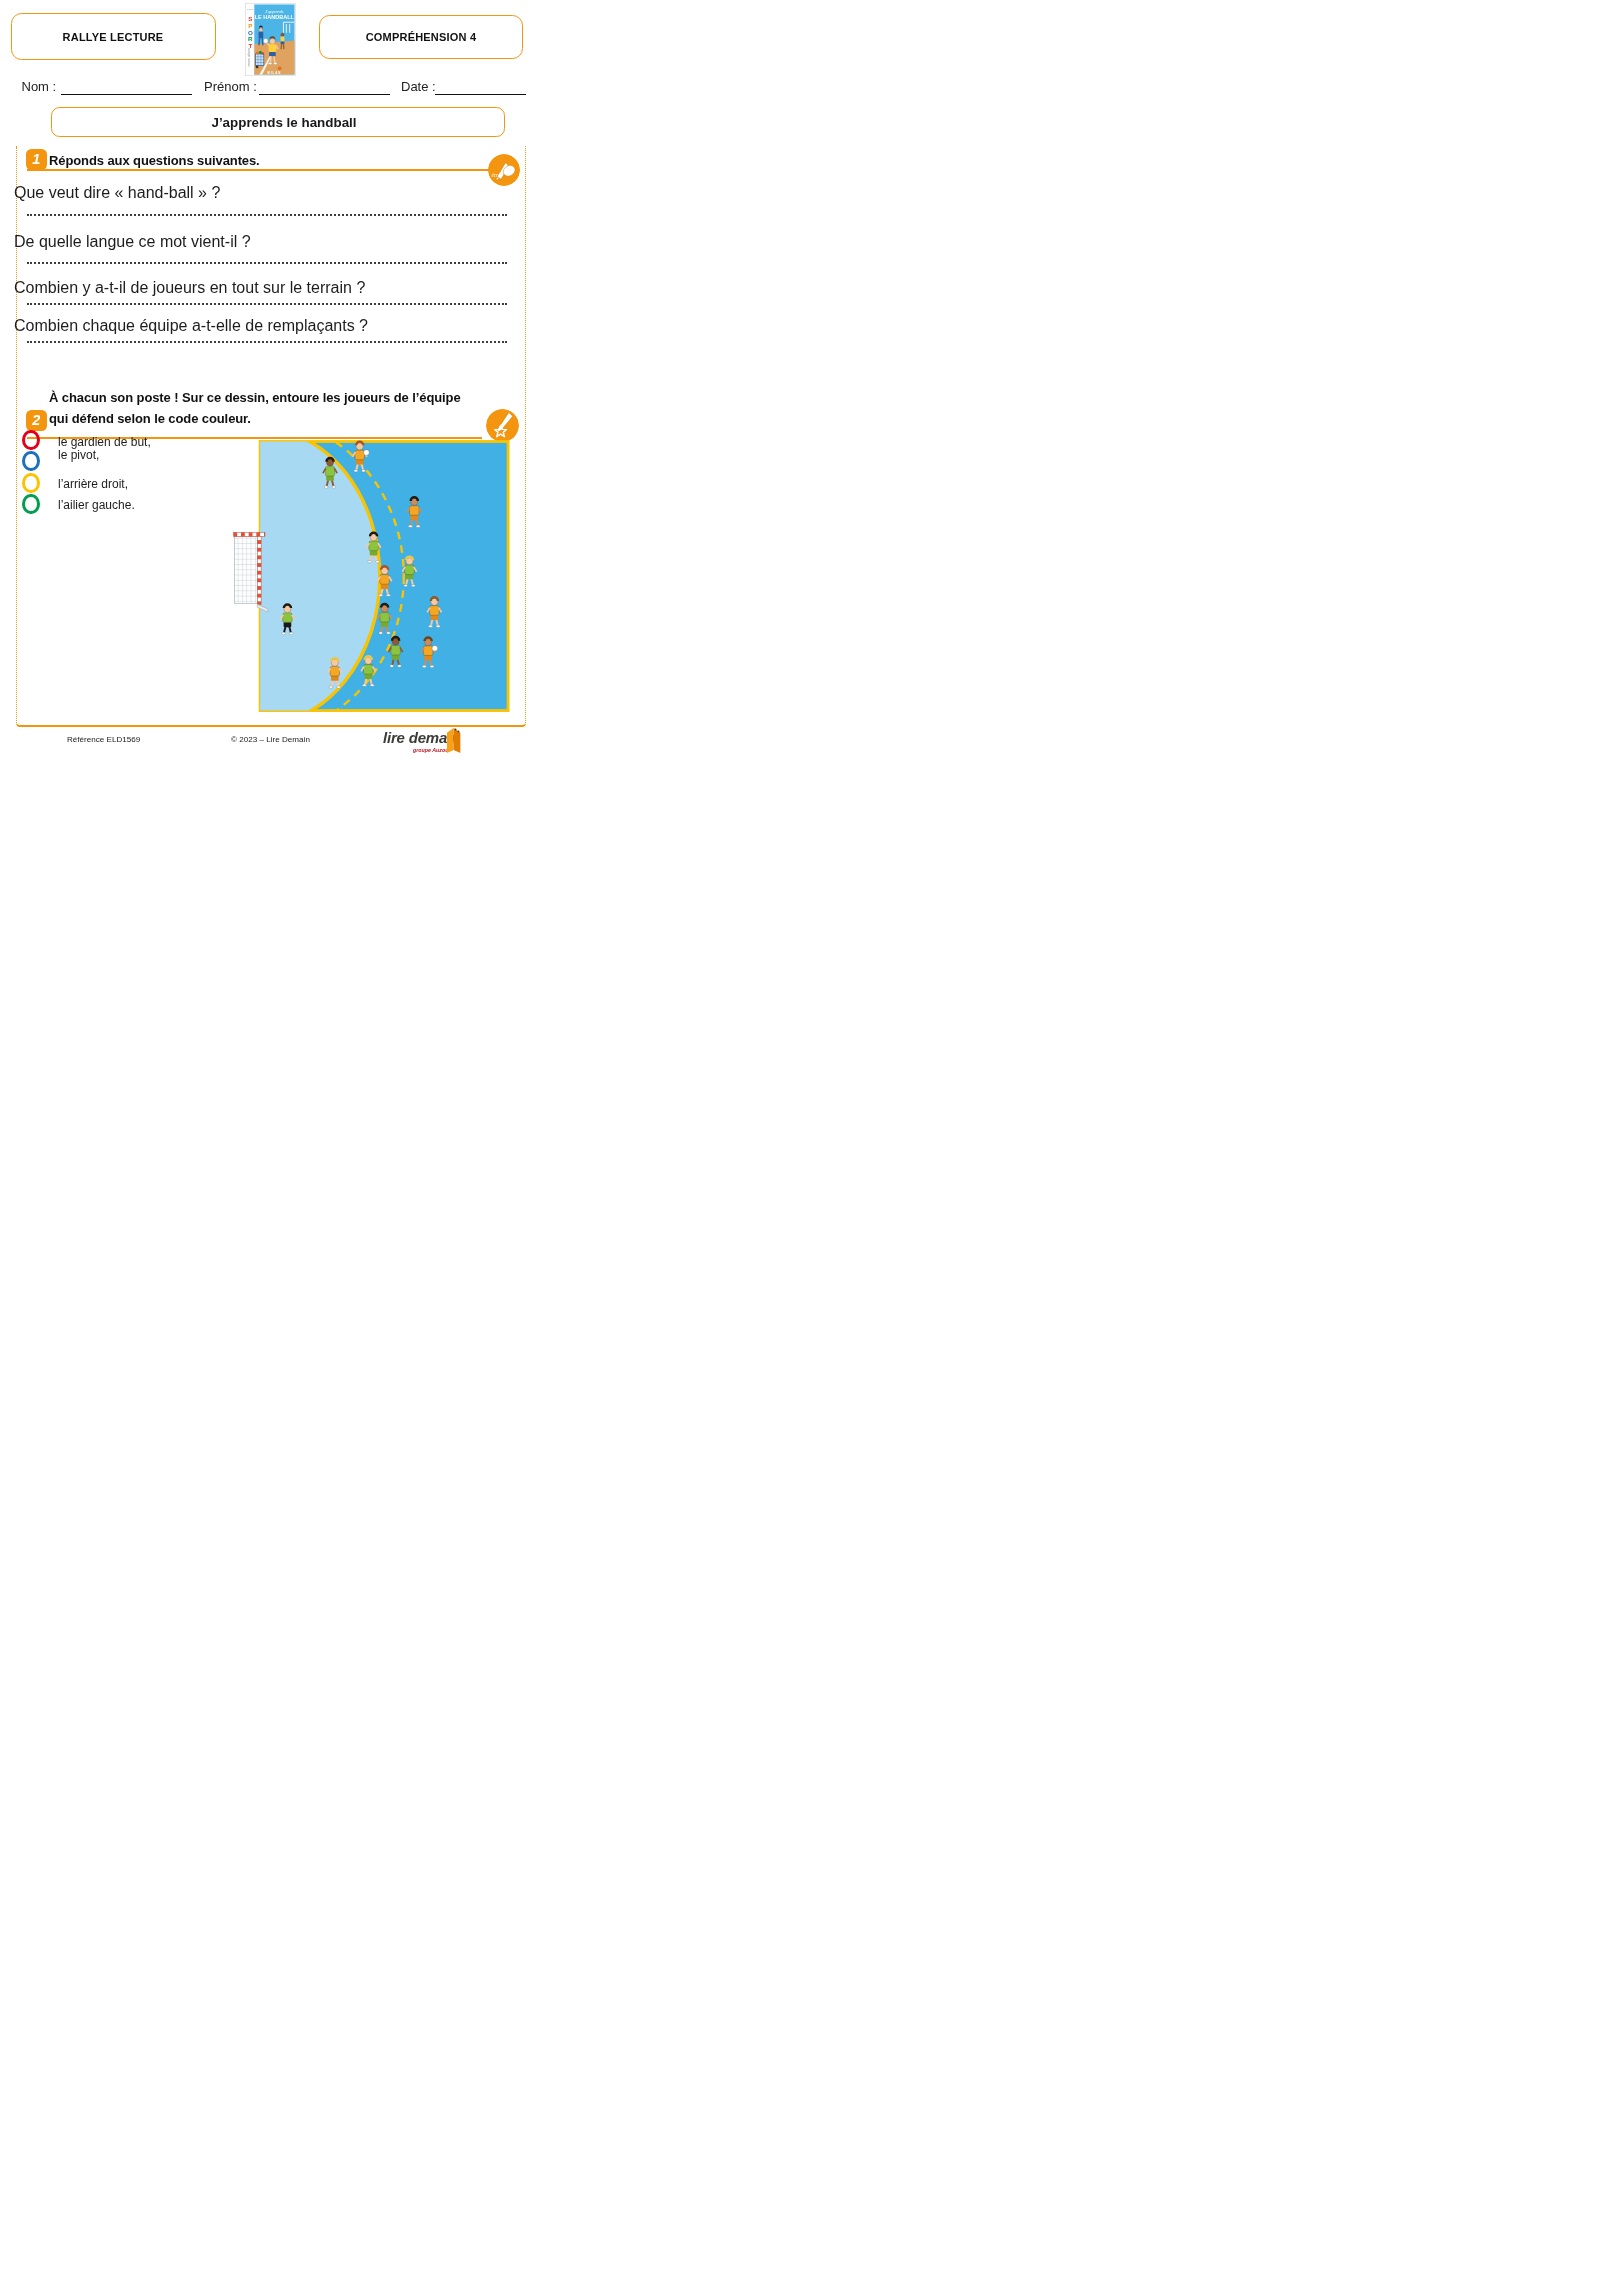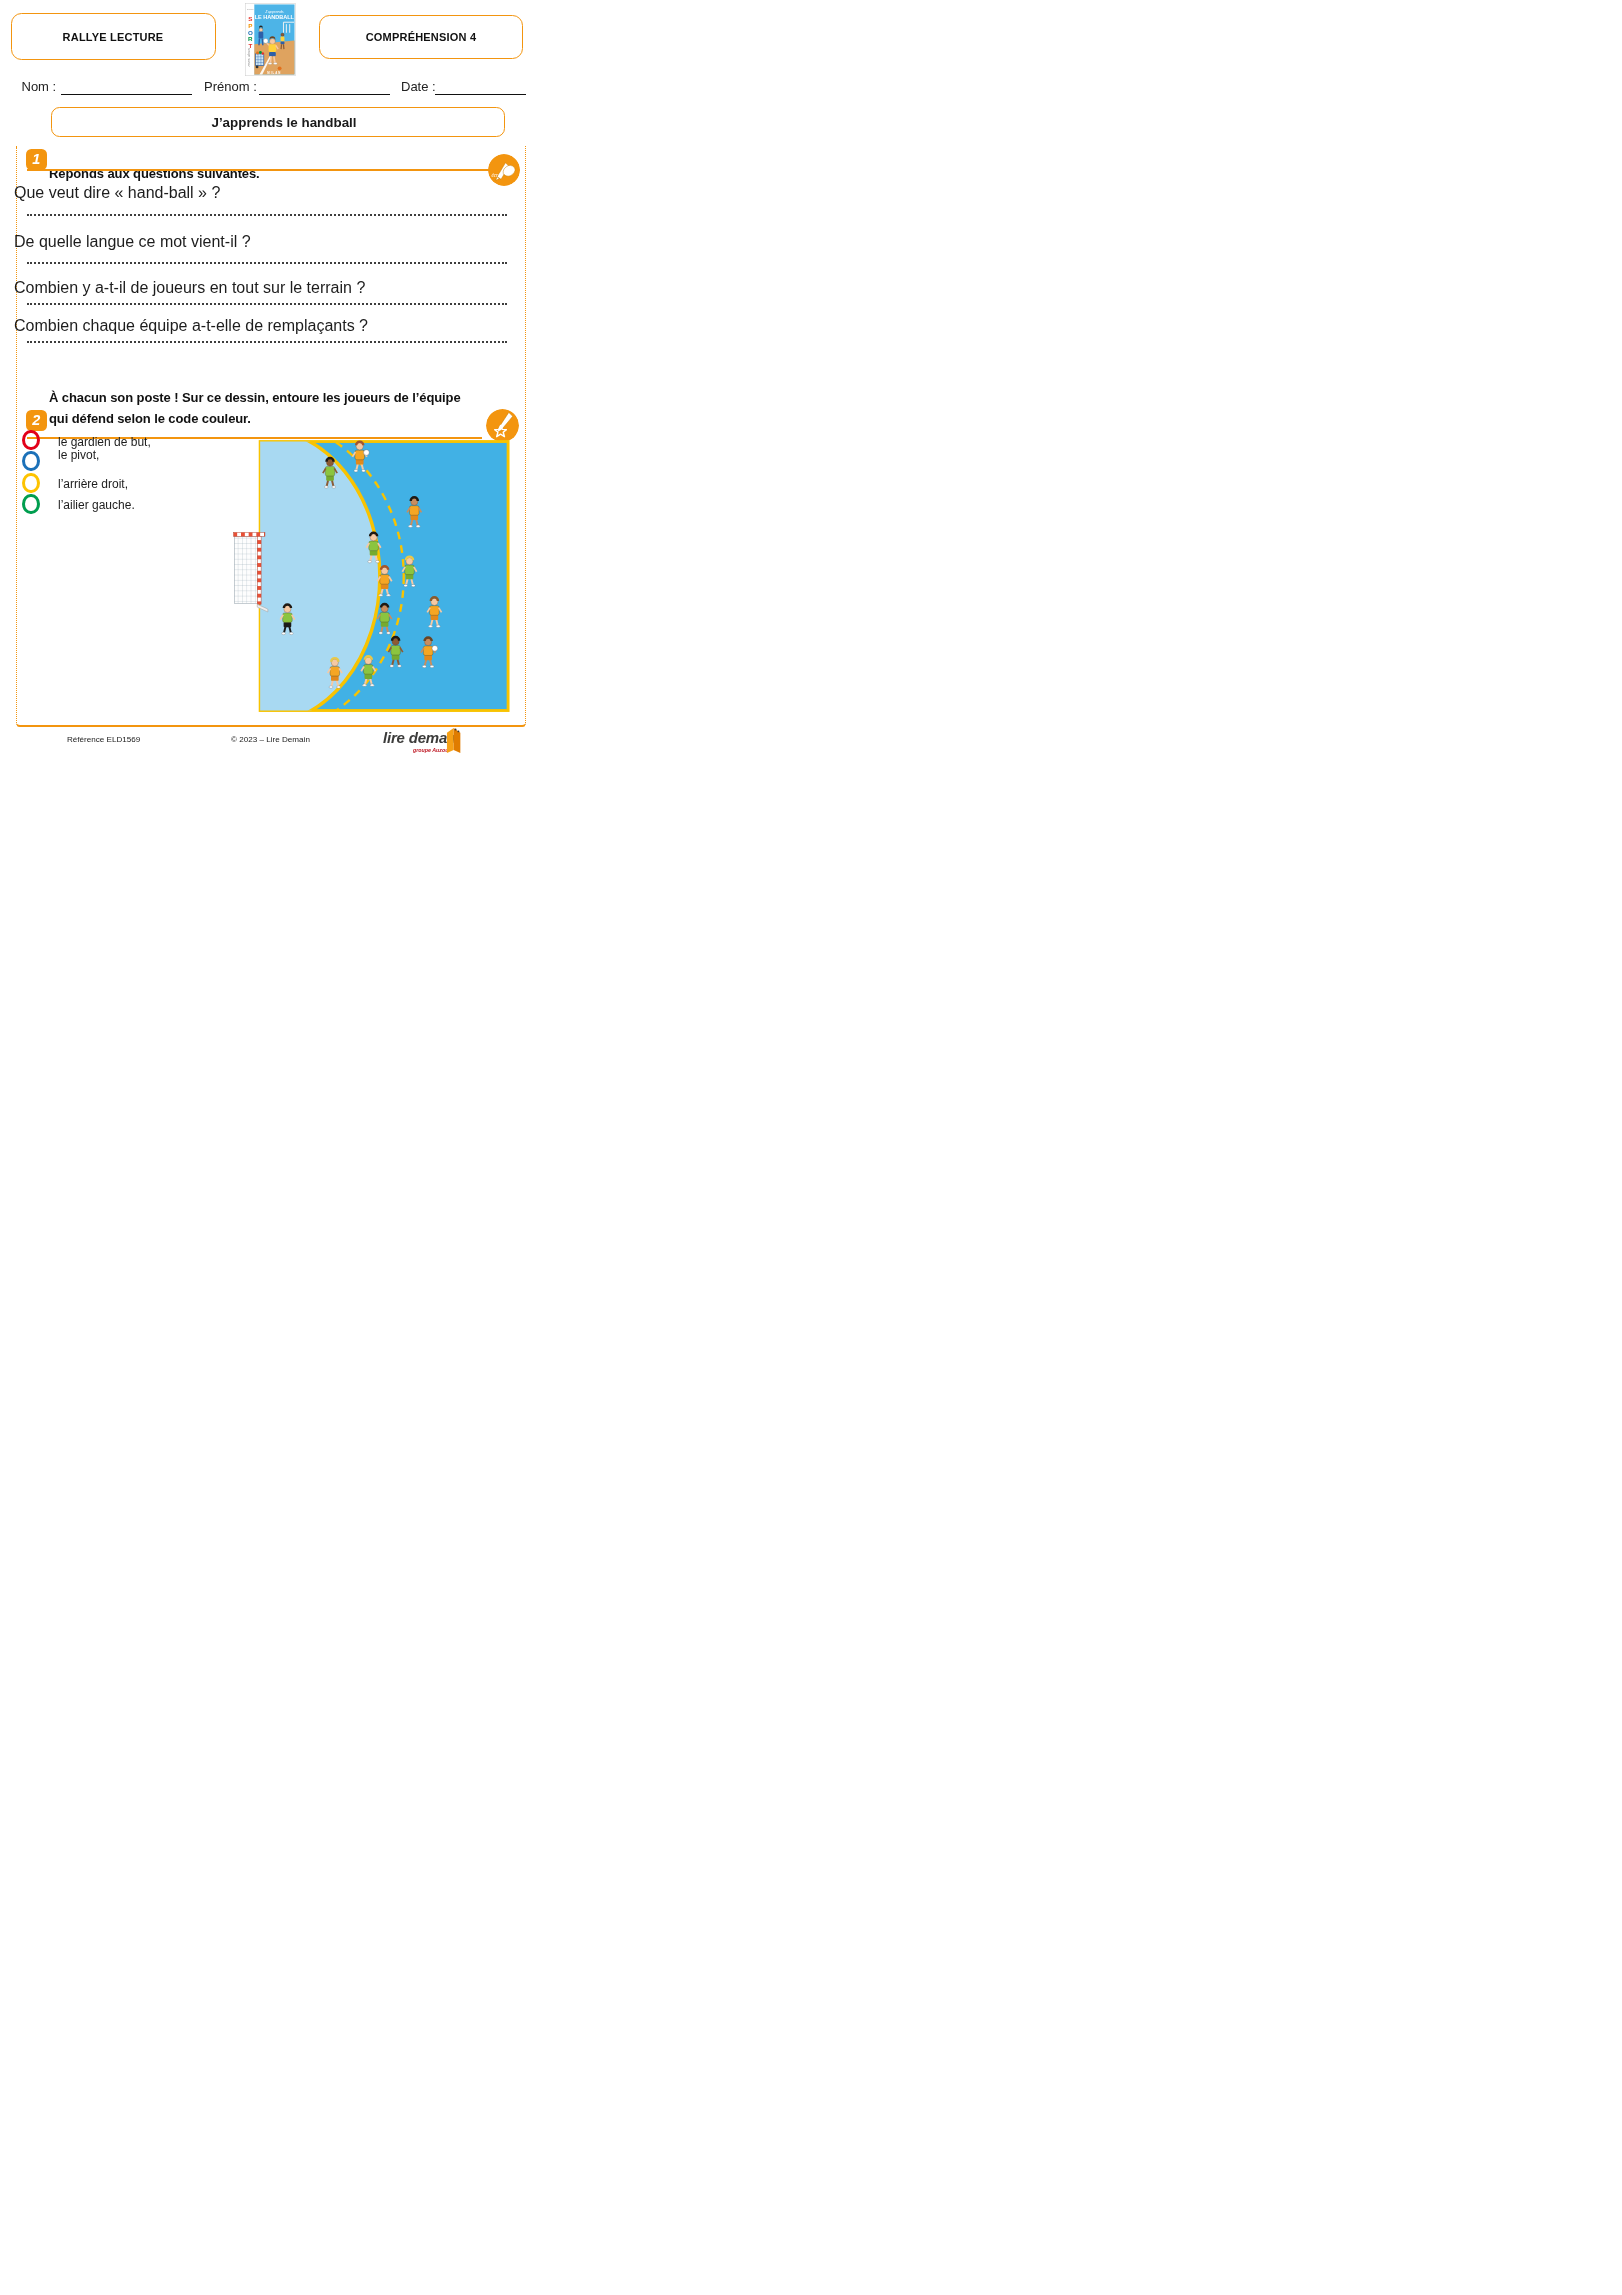--- a/index.html
+++ b/index.html
@@ -138,21 +138,21 @@
 
   <div class="abs" id="title-box">
     <span>J’apprends le handball</span>
   </div>
 
   <div class="abs" id="frame"></div>
 
   <div class="badge" style="left:26px;top:149px;">
     <span>1</span>
   </div>
-  <div class="sec-title" style="left:49px;top:166px;">Réponds aux questions suivantes.</div>
+  <div class="sec-title" style="left:49px;top:153px;">Réponds aux questions suivantes.</div>
   <div class="sec-line" style="left:27px;top:169px;width:474px;"></div>
   <svg class="sec-circle" style="left:488px;top:154px;" width="32" height="32" viewBox="0 0 66 66">
     <circle cx="33" cy="33" r="33" fill="#f3950f"></circle>
     <g stroke="#c87d00" stroke-width="1" fill="#ffffff">
       <polygon points="19,47 36,18 43,25 27,52"></polygon>
       <polygon points="19,47 16,54 23,51"></polygon>
       <path d="M33,31 q9,-11 18,-6 q8,5 3,13 q-7,10 -17,7 q-9,-3 -4,-14 z"></path>
     </g>
     <text x="7" y="47" font-size="11" font-style="italic" fill="#ffffff" font-family="Liberation Serif, serif">écris</text>
   </svg>

